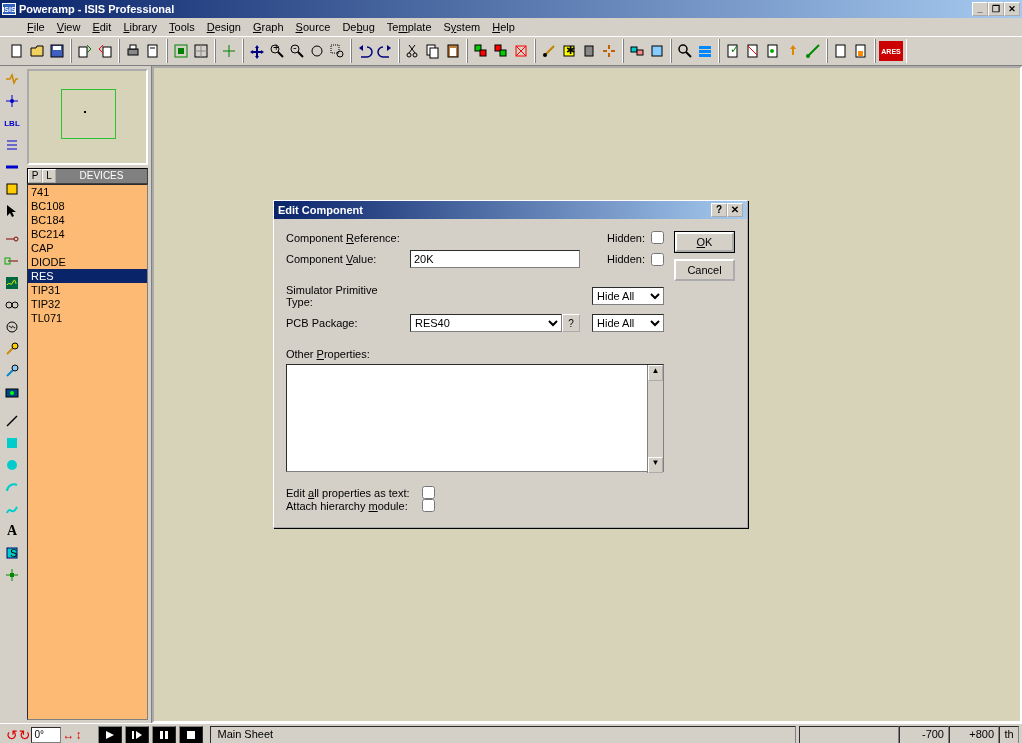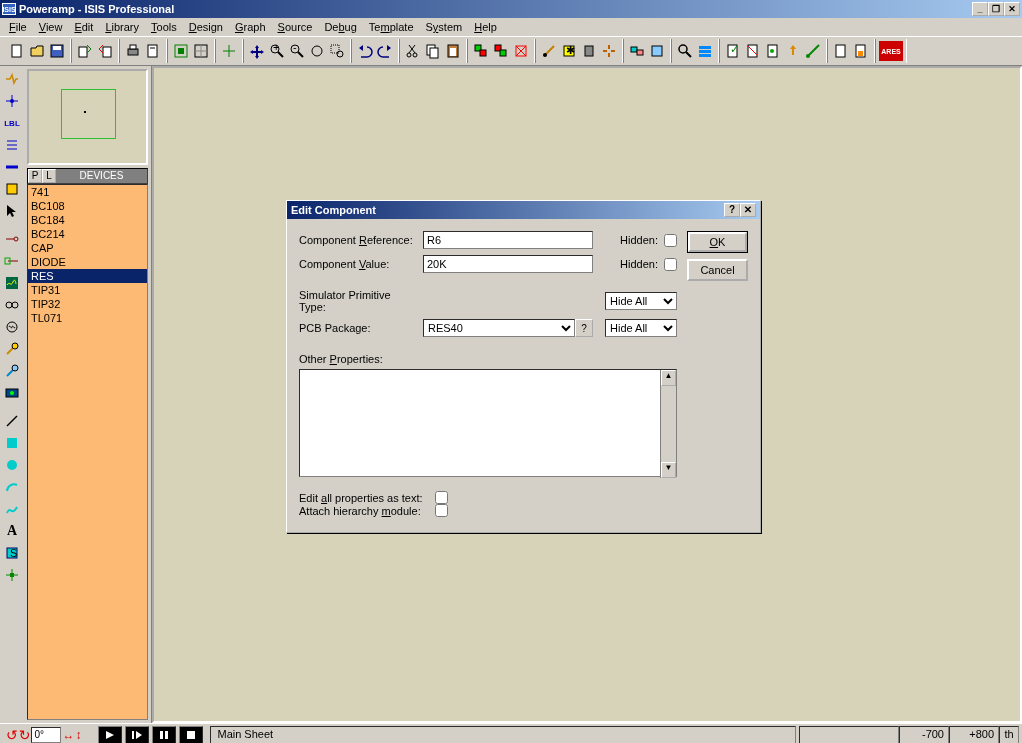--- a/index.html
+++ b/index.html
@@ -5,21 +5,21 @@
 * { box-sizing: border-box; margin: 0; padding: 0; font-family: "MS Sans Serif", Tahoma, Arial, sans-serif; font-size: 11px; }
 body { background: #d4d0c8; width: 1022px; height: 743px; overflow: hidden; position: relative; user-select: none; }
 
 
 .titlebar { height: 18px; background: linear-gradient(to right, #0a246a, #a6caf0); display: flex; align-items: center; padding: 0 2px; color: #fff; font-weight: bold; }
 .titlebar .app-icon { width: 14px; height: 12px; background: #3060c0; border: 1px solid #fff; margin-right: 3px; font-size: 7px; display: flex; align-items: center; justify-content: center; }
 .titlebar .win-buttons { margin-left: auto; display: flex; gap: 0; }
 .titlebar .win-btn { width: 16px; height: 14px; background: #d4d0c8; border: 1px outset #fff; display: flex; align-items: center; justify-content: center; font-size: 9px; color: #000; font-family: Marlett, Arial; }
 
 
-.menubar { height: 18px; background: #d4d0c8; display: flex; align-items: center; padding-left: 3px; gap: 0; border-bottom: 0; }
+.menubar { height: 18px; background: #d4d0c8; display: flex; align-items: center; padding-left: 21px; gap: 0; border-bottom: 0; }
 .menubar .menu-item { padding: 2px 6px; color: #000; }
 .menubar .menu-item u { text-decoration: underline; }
 
 
 .toolbars { background: #d4d0c8; display: flex; flex-wrap: wrap; padding: 2px 4px; align-items: center; border-top: 1px solid #fff; border-bottom: 1px solid #808080;}
 .tool-group { display: flex; align-items: center; padding: 0 3px; border-left: 1px solid #808080; border-right: 1px solid #fff; height: 24px;}
 .tool-group:first-child { border-left: none; }
 .tool-btn { width: 20px; height: 20px; border: 1px solid transparent; display: flex; align-items: center; justify-content: center; font-size: 12px; }
 .tool-btn svg { width: 16px; height: 16px; }
 
@@ -47,21 +47,21 @@
 .bottombar { height: 22px; background: #d4d0c8; display: flex; align-items: center; padding: 0 3px; border-top: 1px solid #fff; }
 .bottombar .grp { display: flex; align-items: center; gap: 1px; padding: 0 3px; }
 .bottombar .grp.sunken { border: 1px inset #808080; height: 18px; padding: 0 4px; background: #d4d0c8;}
 .bottombar .input-small { width: 30px; height: 16px; border: 1px inset #808080; background: #fff; font-size: 10px; padding: 0 2px;}
 .bottombar .btn-tape { width: 24px; height: 18px; background: #000; border: 1px outset #808080; margin: 0 1px; display:flex; align-items:center; justify-content:center;}
 .statusbar-main { flex: 1; border: 1px inset #808080; height: 18px; padding: 1px 6px; margin: 0 3px; }
 .coord { width: 50px; border: 1px inset #808080; height: 18px; text-align: right; padding: 1px 4px; }
 .unit { width: 20px; border: 1px inset #808080; height: 18px; text-align: center; padding: 1px 2px;}
 
 
-.dialog { position: absolute; left: 286px; top: 200px; width: 475px; background: #d4d0c8; border: 1px outset #fff; box-shadow: 1px 1px 0 #000; }
+.dialog { position: absolute; left: 273px; top: 200px; width: 475px; background: #d4d0c8; border: 1px outset #fff; box-shadow: 1px 1px 0 #000; }
 .dialog .dlg-title { height: 18px; background: linear-gradient(to right, #0a246a, #a6caf0); color: #fff; font-weight: bold; padding: 2px 4px; display: flex; align-items: center; }
 .dialog .dlg-title .dlg-buttons { margin-left: auto; display: flex; }
 .dialog .dlg-title .dlg-btn { width: 16px; height: 14px; background: #d4d0c8; border: 1px outset #fff; color: #000; font-size: 10px; text-align: center; font-weight: bold; line-height: 12px; }
 .dialog .dlg-body { padding: 12px; display: flex; gap: 10px; }
 .dialog .form-col { flex: 1; }
 .dialog .btn-col { width: 64px; display: flex; flex-direction: column; gap: 6px; }
 .dialog .dlg-button { height: 22px; border: 2px outset #fff; background: #d4d0c8; }
 .dialog .dlg-button.default { border: 1px solid #000; padding: 0; }
 .dialog .dlg-button.default .inner { border: 2px outset #fff; height: 100%; display:flex; align-items:center; justify-content:center;}
 .dialog .row { display: flex; align-items: center; margin-bottom: 6px; gap: 6px; }
@@ -566,21 +566,20 @@
     <span>Edit Component</span>
     <div class="dlg-buttons">
       <div class="dlg-btn">?</div>
       <div class="dlg-btn">✕</div>
     </div>
   </div>
   <div class="dlg-body">
     <div class="form-col">
       <div class="row">
         <label>Component <u>R</u>eference:</label>
-        <input type="text" class="wide-input" value="R6" style="">
         <span class="hidden-lbl">Hidden:</span>
         <input type="checkbox" style="">
       </div>
       <div class="row">
         <label>Component <u>V</u>alue:</label>
         <input type="text" class="wide-input" value="20K" style="">
         <span class="hidden-lbl">Hidden:</span>
         <input type="checkbox" style="">
       </div>
       <div style="height:10px"></div>

